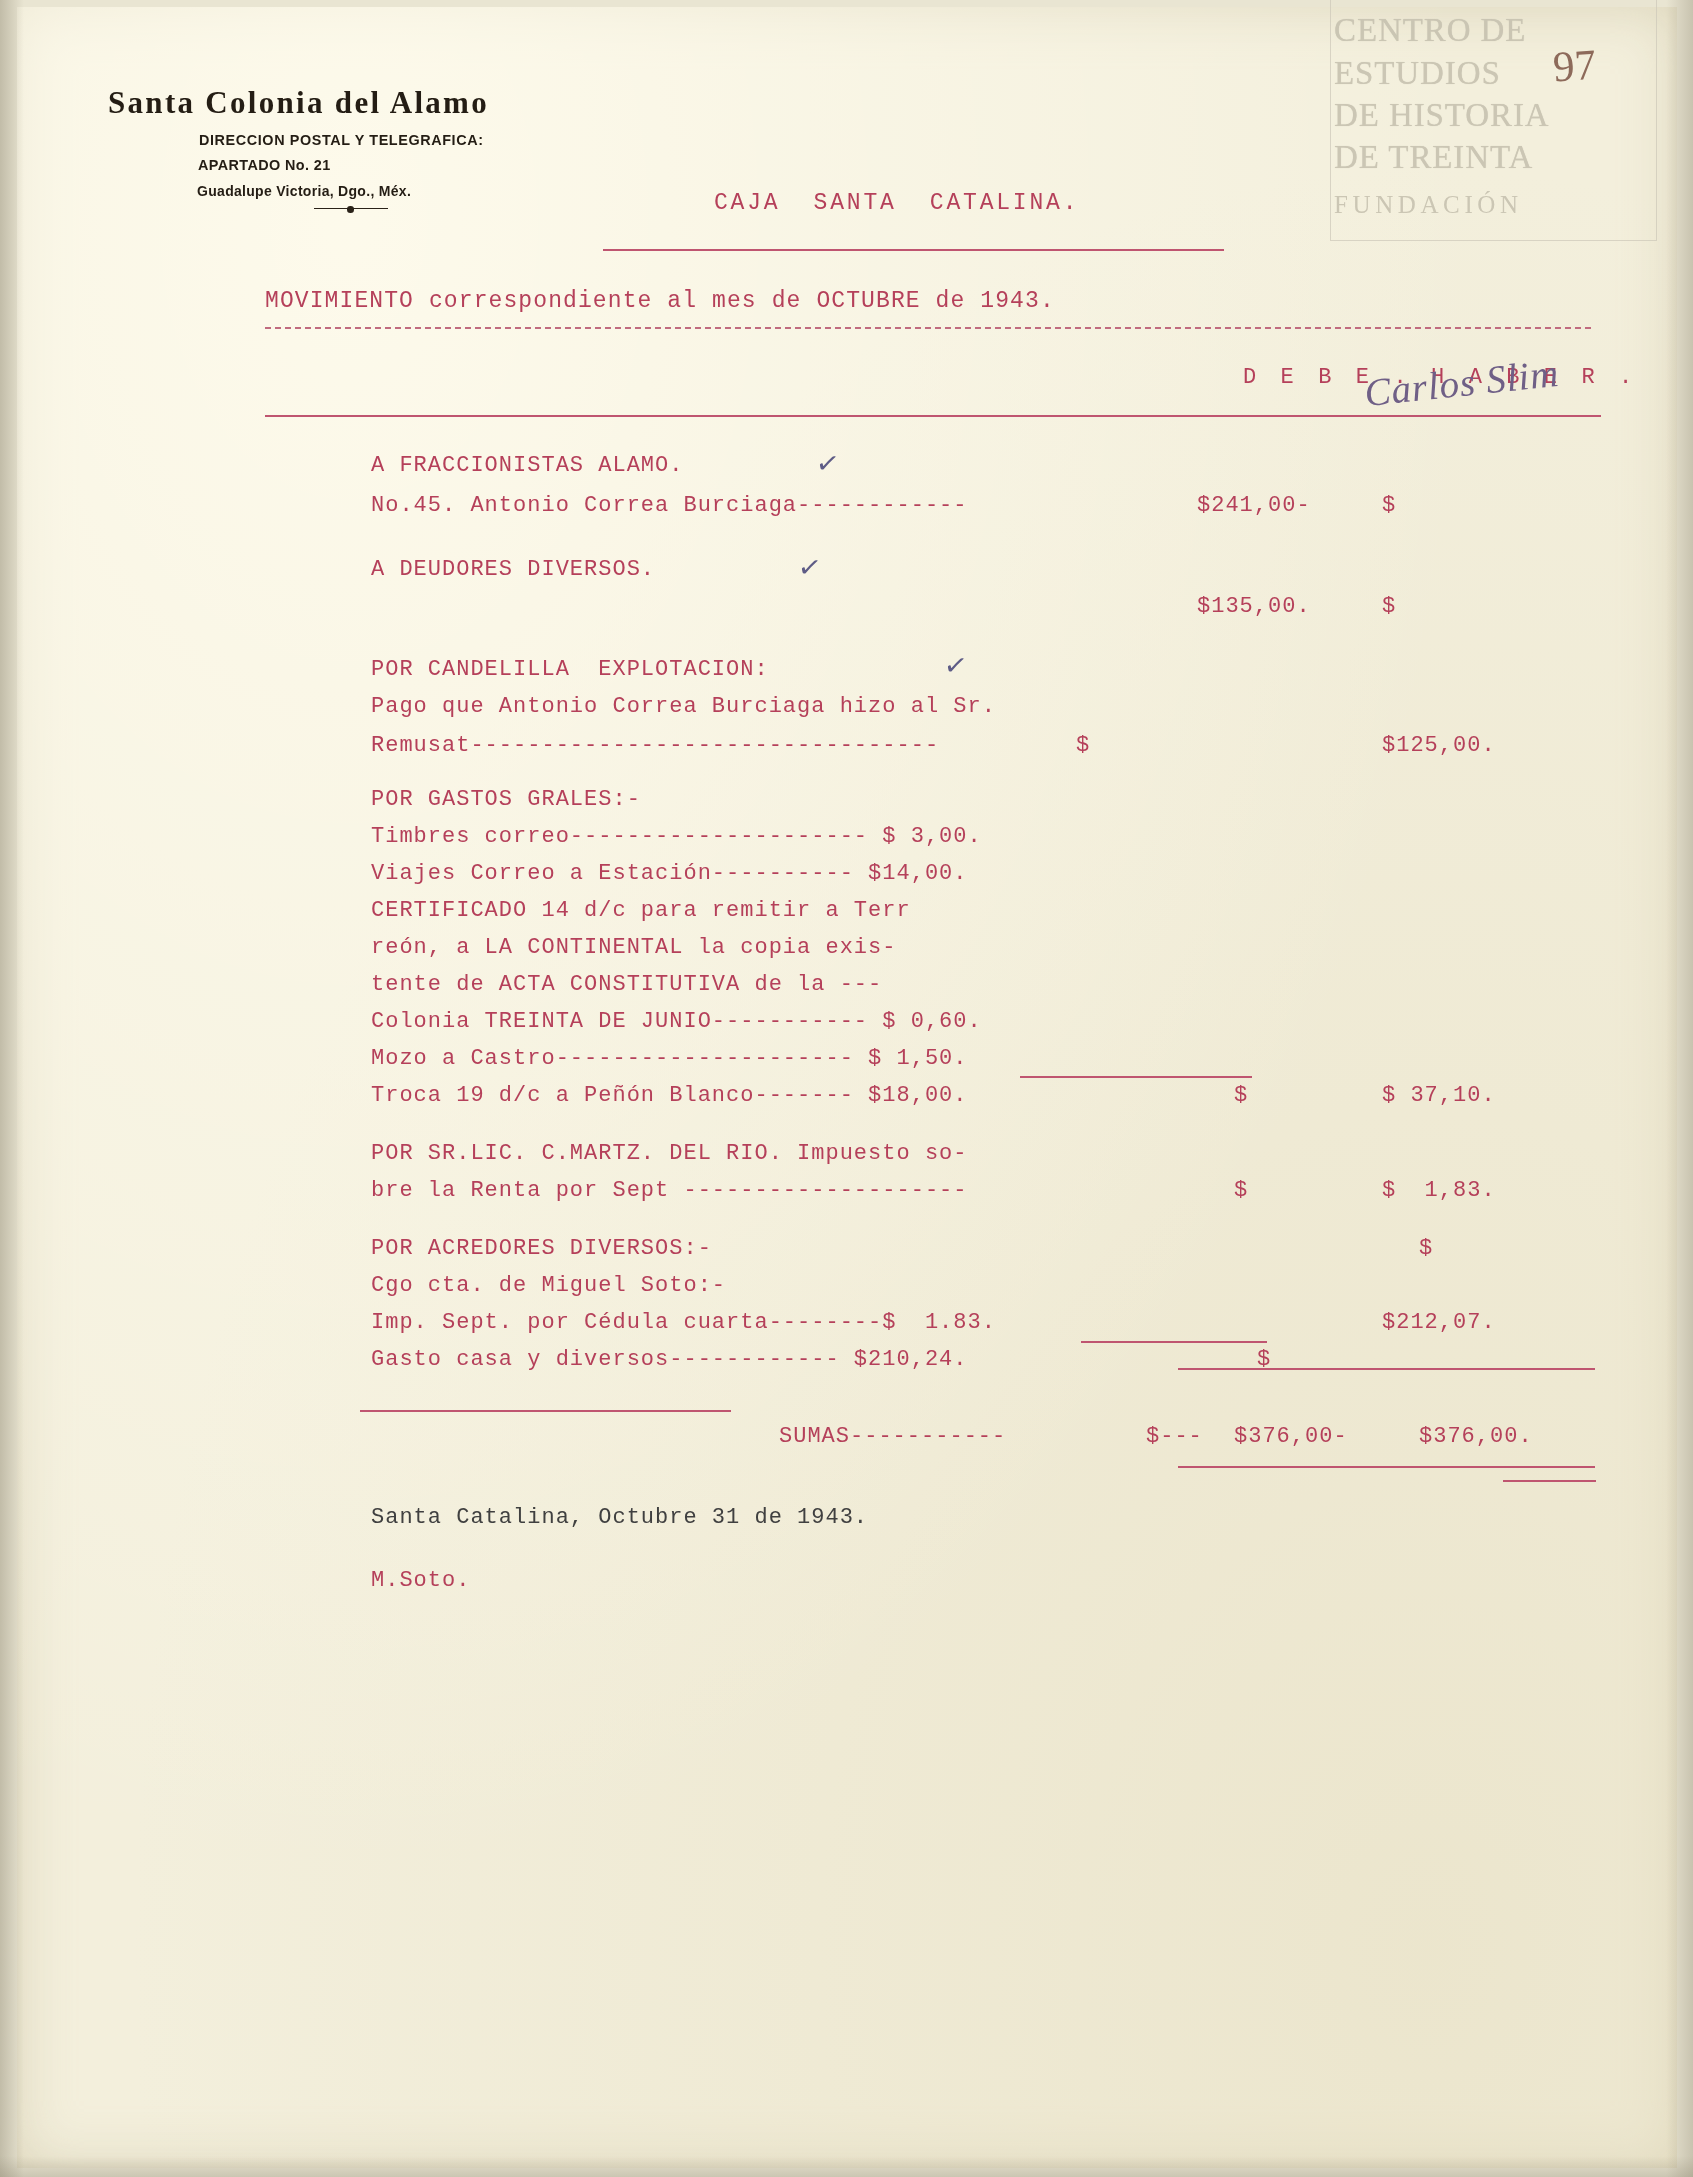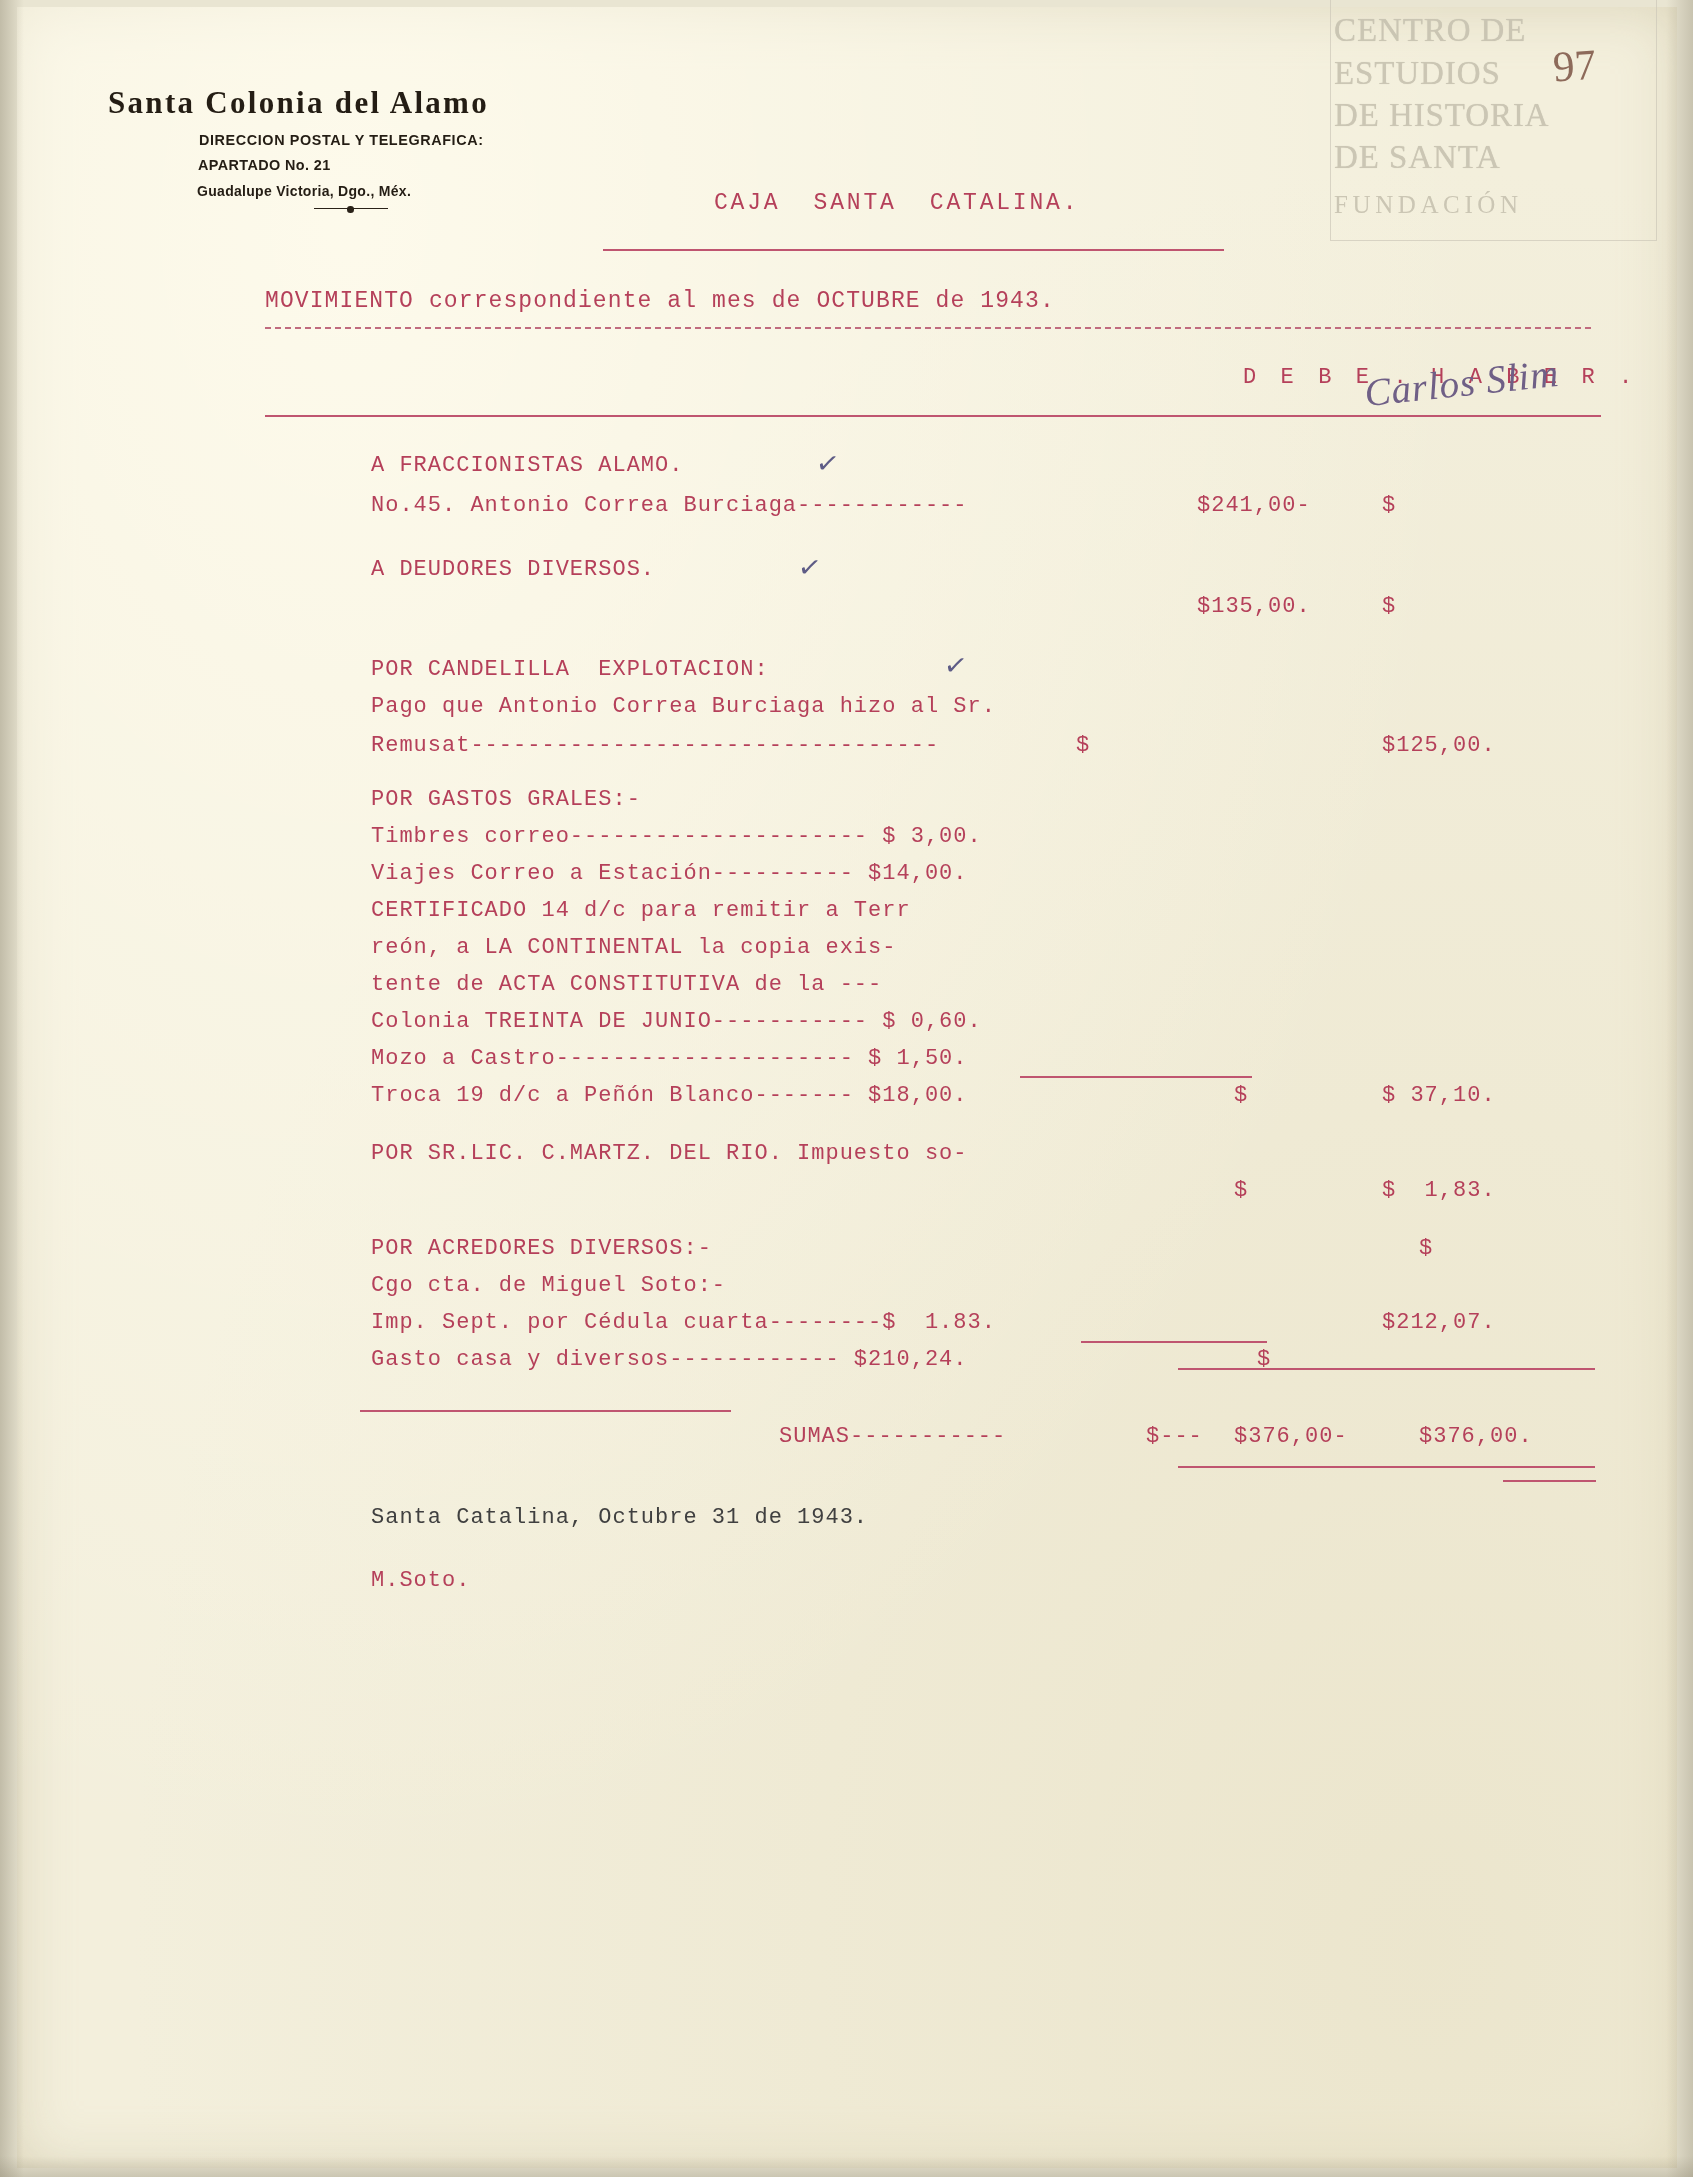--- a/index.html
+++ b/index.html
@@ -281,21 +281,21 @@
     <div class="sub2">APARTADO No. 21</div>
     <div class="sub3">Guadalupe Victoria, Dgo., Méx.</div>
     <div class="rule"></div>
   </div>
 
   <div id="watermark">
     <div class="w-box"></div>
     <div class="w-line">CENTRO DE</div>
     <div class="w-line">ESTUDIOS</div>
     <div class="w-line">DE HISTORIA</div>
-    <div class="w-line">DE SANTA</div>
+    <div class="w-line">DE TREINTA</div>
     <div class="w-fund">FUNDACIÓN</div>
   </div>
 
   <div id="page-number">97</div>
 
   <div id="title-caja" class="tw">CAJA  SANTA  CATALINA.</div>
   <div class="hr" id="hr-caja"></div>
 
   <div id="line-mov" class="tw">MOVIMIENTO correspondiente al mes de OCTUBRE de 1943.</div>
   <div id="hr-dashed"></div>
@@ -331,20 +331,21 @@
     <div class="row col-left" style="top:935px">reón, a LA CONTINENTAL la copia exis-</div>
     <div class="row col-left" style="top:972px">tente de ACTA CONSTITUTIVA de la ---</div>
     <div class="row col-left" style="top:1009px">Colonia TREINTA DE JUNIO----------- $ 0,60.</div>
     <div class="row col-left tw-faint" style="top:1046px">Mozo a Castro--------------------- $ 1,50.</div>
     <div class="row col-left" style="top:1083px">Troca 19 d/c a Peñón Blanco------- $18,00.</div>
     <div class="underline-amt" style="left:1020px; top:1076px; width:232px"></div>
     <div class="row col-mid" style="left:1234px; top:1083px">$</div>
     <div class="row col-haber" style="top:1083px">$ 37,10.</div>
 
     <div class="row col-left" style="top:1141px">POR SR.LIC. C.MARTZ. DEL RIO. Impuesto so-</div>
+    <div class="row col-left tw-faint" style="top:1178px">bre la Renta por Sept --------------------</div>
     <div class="row col-mid" style="left:1234px; top:1178px">$</div>
     <div class="row col-haber" style="top:1178px">$  1,83.</div>
 
     <div class="row col-left" style="top:1236px">POR ACREDORES DIVERSOS:-</div>
     <div class="row col-mid" style="left:1419px; top:1236px">$</div>
     <div class="row col-left tw-faint" style="top:1273px">Cgo cta. de Miguel Soto:-</div>
     <div class="row col-left tw-faint" style="top:1310px">Imp. Sept. por Cédula cuarta--------$  1.83.</div>
     <div class="row col-haber" style="top:1310px">$212,07.</div>
     <div class="row col-left tw-faint" style="top:1347px">Gasto casa y diversos------------ $210,24.</div>
     <div class="underline-amt" style="left:1081px; top:1341px; width:186px"></div>

